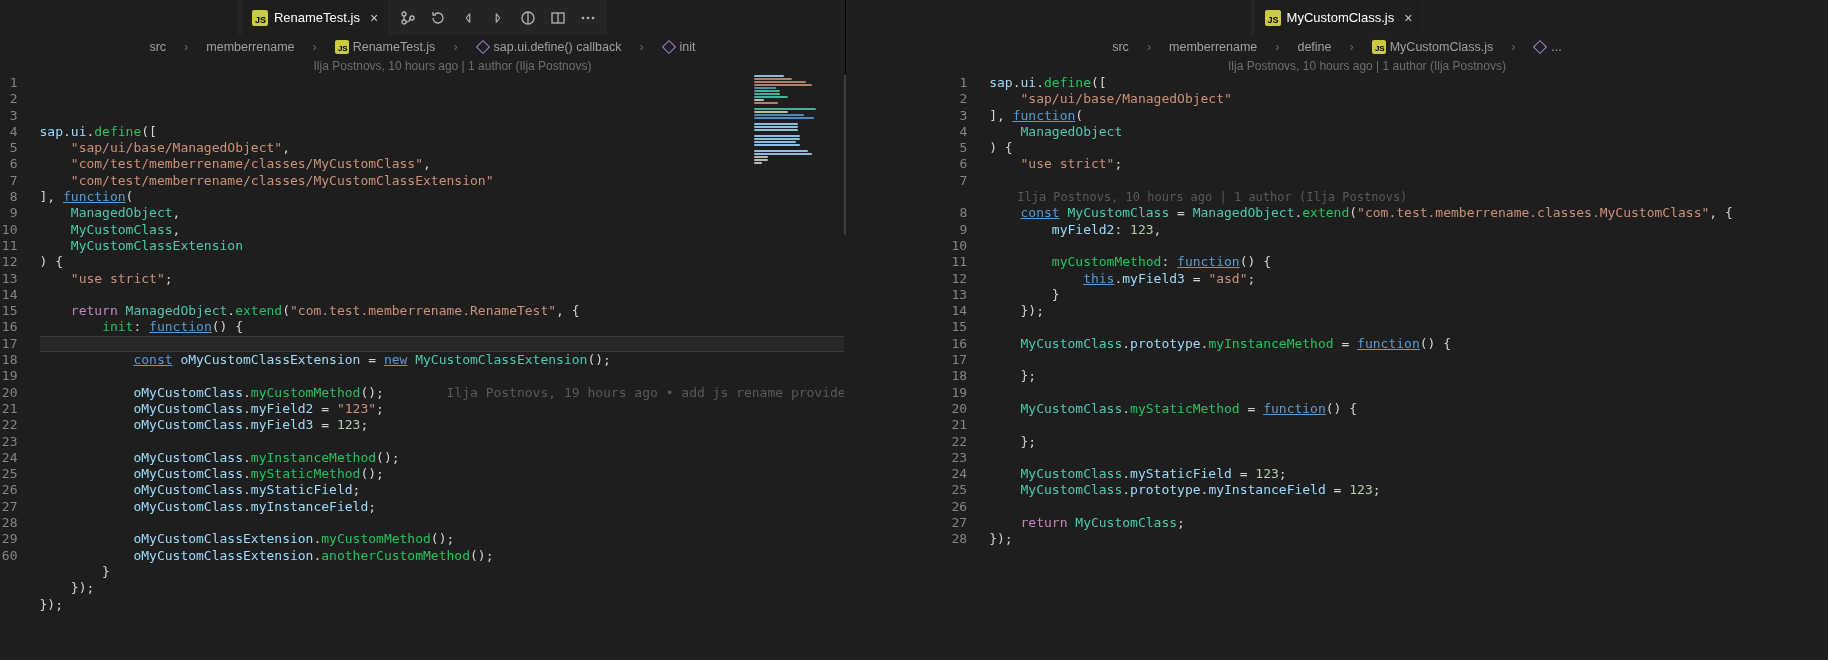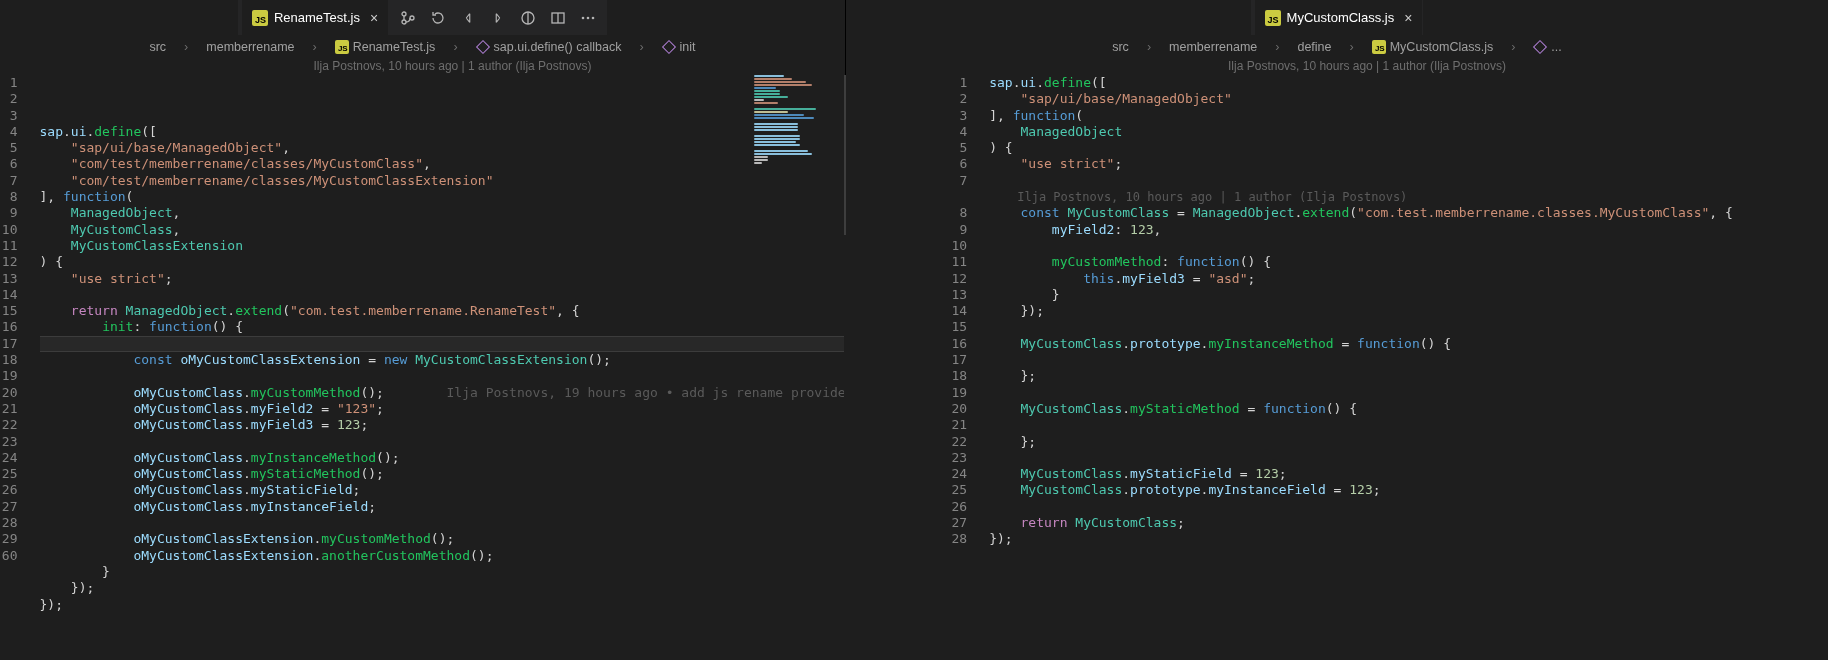--- a/index.html
+++ b/index.html
@@ -124,21 +124,21 @@
   }
   .codelines .line { height: 16.3px; }
   .highlight-line {
     position:absolute; left:0; right:0; height:16.3px;
     background:#282828;
     border-top:1px solid #3c3c3c; border-bottom:1px solid #3c3c3c;
     pointer-events:none;
   }
 
   
-  .kw   { color:#569cd6; }   
+  .kw   { color:#569cd6;text-decoration:underline; }   
   .kw2  { color:#c586c0; }   
   .fn   { color:#22c55e; }   
   .cls  { color:#4ec9b0; }   
   .prop { color:#9cdcfe; }   
   .str  { color:#ce9178; }   
   .num  { color:#b5cea8; }   
   .pnc  { color:#d4d4d4; }
   .ghost{ color:#5a5a5a; }
 
   

